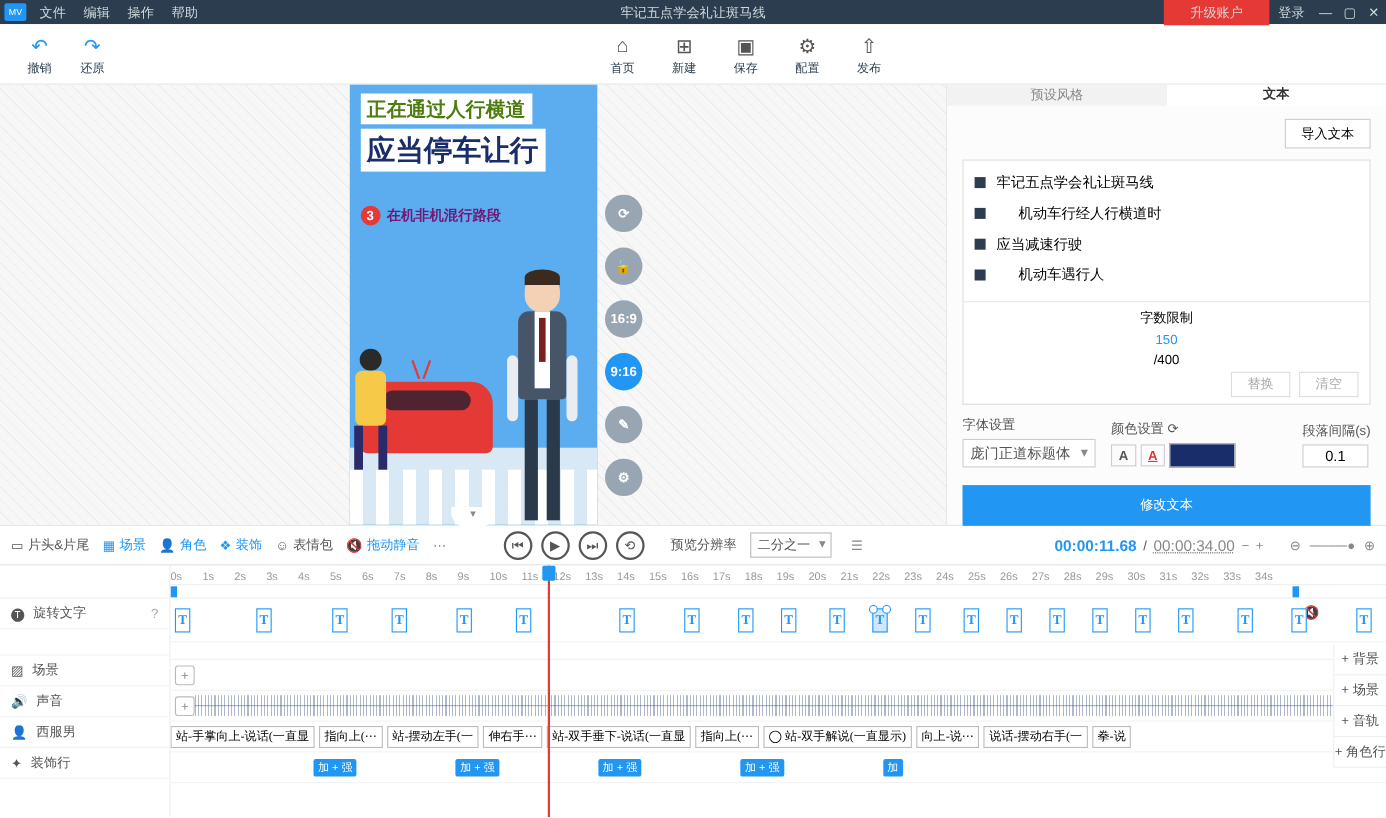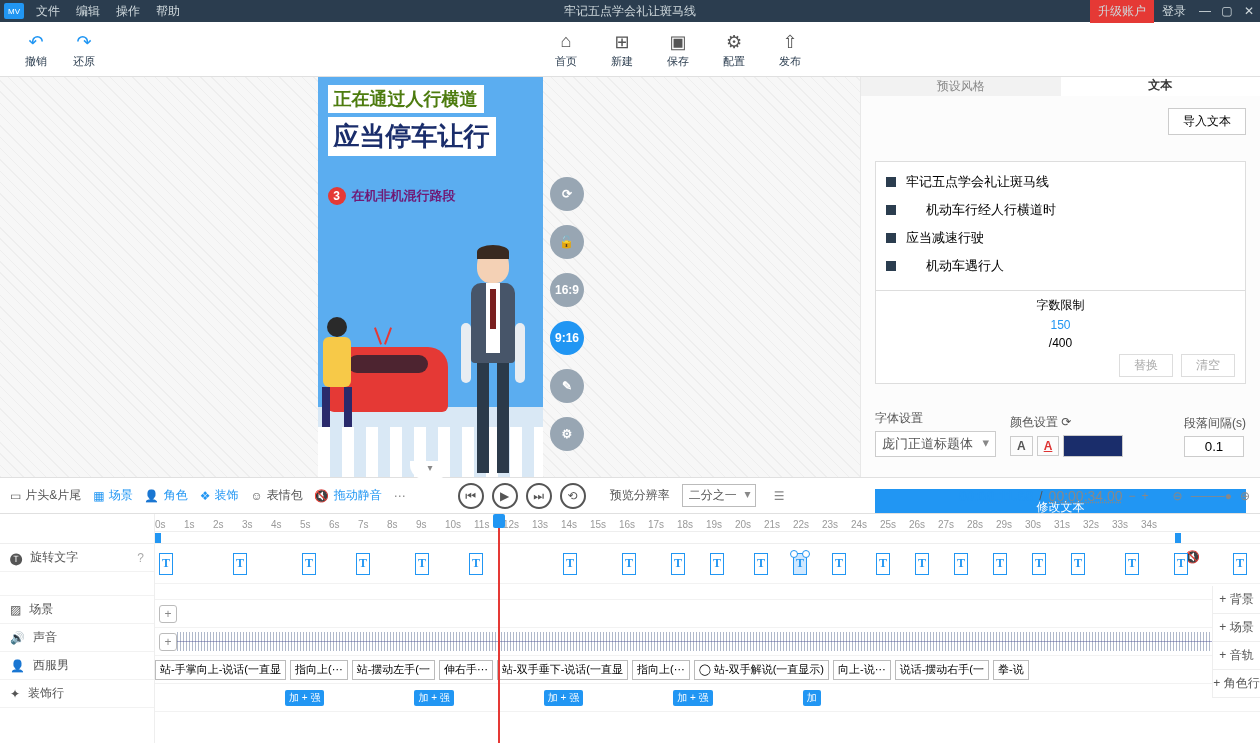--- a/index.html
+++ b/index.html
@@ -4,21 +4,21 @@
 <style>
 * { margin: 0; padding: 0; box-sizing: border-box; font-family: "Microsoft YaHei", sans-serif; }
 body { width: 1260px; height: 744px; background: #fff; overflow: hidden; font-size: 12px; }
 
 
 .titlebar { height: 22px; background: #2b3d4f; display: flex; align-items: center; color: #cfd8dc; font-size: 12px; }
 .titlebar .logo { width: 20px; height: 16px; background: #2196f3; margin: 0 4px; border-radius: 2px; font-size: 8px; color: #fff; display: flex; align-items: center; justify-content: center; }
 .titlebar .menu-item { padding: 0 8px; cursor: pointer; }
 .titlebar .title { position: absolute; left: 50%; transform: translateX(-50%); }
 .titlebar .right { margin-left: auto; display: flex; align-items: center; }
-.titlebar .upgrade { background: #e53935; padding: 3px 8px; }
+.titlebar .upgrade { background: #e53935; padding: 3px 24px; }
 .titlebar .login { padding: 0 8px; }
 .titlebar .win-btn { width: 22px; text-align: center; }
 
 
 .toolbar { height: 55px; background: #fff; border-bottom: 1px solid #e0e0e0; display: flex; align-items: center; padding: 0 12px; }
 .tool-btn { display: flex; flex-direction: column; align-items: center; width: 48px; color: #2b3d4f; font-size: 11px; cursor: pointer; }
 .tool-btn .ico { font-size: 18px; color: #2196f3; height: 24px; display: flex; align-items: center; }
 .toolbar .center { margin: 0 auto; display: flex; gap: 8px; }
 .toolbar .center .tool-btn .ico { color: #555; }
 
@@ -59,21 +59,21 @@
 .side-btns { position: absolute; left: 50%; margin-left: 120px; top: 100px; display: flex; flex-direction: column; gap: 14px; }
 .side-btn { width: 34px; height: 34px; border-radius: 50%; background: #98a6b3; color: #fff; display: flex; align-items: center; justify-content: center; font-size: 12px; font-weight: bold; }
 .side-btn.active { background: #2196f3; }
 .canvas-arrow { position: absolute; bottom: -2px; left: 50%; transform: translateX(-50%); width: 40px; height: 18px; background: #fff; border-radius: 0 0 14px 14px; color: #888; text-align: center; line-height: 14px; font-size: 10px; }
 
 
 .right-panel { width: 400px; background: #fcfcfc; border-left: 1px solid #e8e8e8; display: flex; flex-direction: column; }
 .rp-tabs { display: flex; height: 38px; }
 .rp-tab { flex: 1; display: flex; align-items: center; justify-content: center; color: #888; background: #f2f2f2; }
 .rp-tab.active { background: #fff; color: #333; font-weight: 600; border-bottom: 2px solid #fff; }
-.rp-body { padding: 12px 14px; flex: 1; display: flex; flex-direction: column; gap: 26px; }
+.rp-body { padding: 12px 14px; flex: 1; display: flex; flex-direction: column; gap: 10px; }
 .import-row { display: flex; justify-content: flex-end; }
 .import-btn { border: 1px solid #ccc; padding: 4px 14px; background: #fff; }
 .text-list { border: 1px solid #ddd; background: #fff; height: 130px; overflow: auto; padding: 6px 10px; }
 .text-item { display: flex; align-items: center; gap: 10px; padding: 5px 0; font-size: 13px; }
 .text-item .sq { width: 10px; height: 10px; background: #2b3d4f; }
 .limit-row { display: flex; align-items: center; gap: 4px; border: 1px solid #ddd; border-top: none; padding: 6px 10px; background: #fff; flex-direction: column; }
 .limit-row .num { color: #2196f3; }
 .limit-row .btns { margin-left: auto; display: flex; gap: 8px; }
 .limit-row .btns span { border: 1px solid #ddd; padding: 2px 14px; color: #aaa; }
 .settings-row { display: flex; gap: 14px; align-items: flex-end; }
@@ -116,21 +116,21 @@
 .playhead::before { content:""; position: absolute; top: 0; left: -5px; width: 12px; height: 14px; background: #2196f3; border-radius: 2px; }
 .track-row { height: 28px; position: relative; border-bottom: 1px solid #f2f2f2; display: flex; align-items: center; }
 .text-clip { width: 14px; height: 22px; border: 1px solid #2196f3; background: #fff; color: #2196f3; font-family: serif; font-weight: bold; display: flex; align-items: center; justify-content: center; margin-left: 14px; font-size: 12px; flex-shrink: 0;}
 .text-clip:first-child { margin-left: 4px; }
 .text-clip.sel { background: #cfe8ff; position: relative; }
 .text-clip.sel::before, .text-clip.sel::after { content:""; position:absolute; width:6px; height:6px; border:1px solid #2196f3; background:#fff; border-radius:50%; top:-4px; }
 .text-clip.sel::before { left:-4px; } .text-clip.sel::after { right:-4px; }
 .add-btn { width: 18px; height: 18px; border: 1px solid #bbb; border-radius: 3px; margin-left: 4px; color: #888; display:flex; align-items:center; justify-content:center;}
 .wave { height: 100%; background: linear-gradient(#aac, #aac) center/100% 1px no-repeat; position: relative; flex: 1; }
 .wave::before { content:""; position:absolute; inset: 4px 0; background: repeating-linear-gradient(90deg, rgba(80,100,140,.45) 0 1px, transparent 1px 3px); }
-.clip-label { height: 20px; border: 1px solid #bbb; background: #fff; font-size: 11px; padding: 0 4px; white-space: nowrap; overflow: hidden; display: inline-flex; align-items: center; margin-right: 4px;}
+.clip-label { height: 20px; border: 1px solid #bbb; background: #fff; font-size: 11px; padding: 0 4px; white-space: nowrap; overflow: hidden; display: inline-flex; align-items: center; margin-right: 4px; font-family: Liberation Serif, serif;}
 .blue-block { height: 16px; background: #2196f3; color: #fff; font-size: 10px; padding: 4px 4px; display: inline-flex; align-items: center; border-radius: 2px; margin-right: 90px;}
 .side-adds { position: absolute; right: 0; top: 72px; width: 48px; background: #fff; border-left: 1px solid #eee; }
 .side-adds div { height: 28px; display: flex; align-items: center; justify-content: center; gap: 2px; border-bottom: 1px solid #eee; font-size: 12px; color: #555;}
 .mute-ico { position: absolute; right: 60px; top: 36px; color: #bbb; font-size: 12px; }
 </style>
 </head>
 <body>
 
 <div class="titlebar">
   <div class="logo">MV</div>

